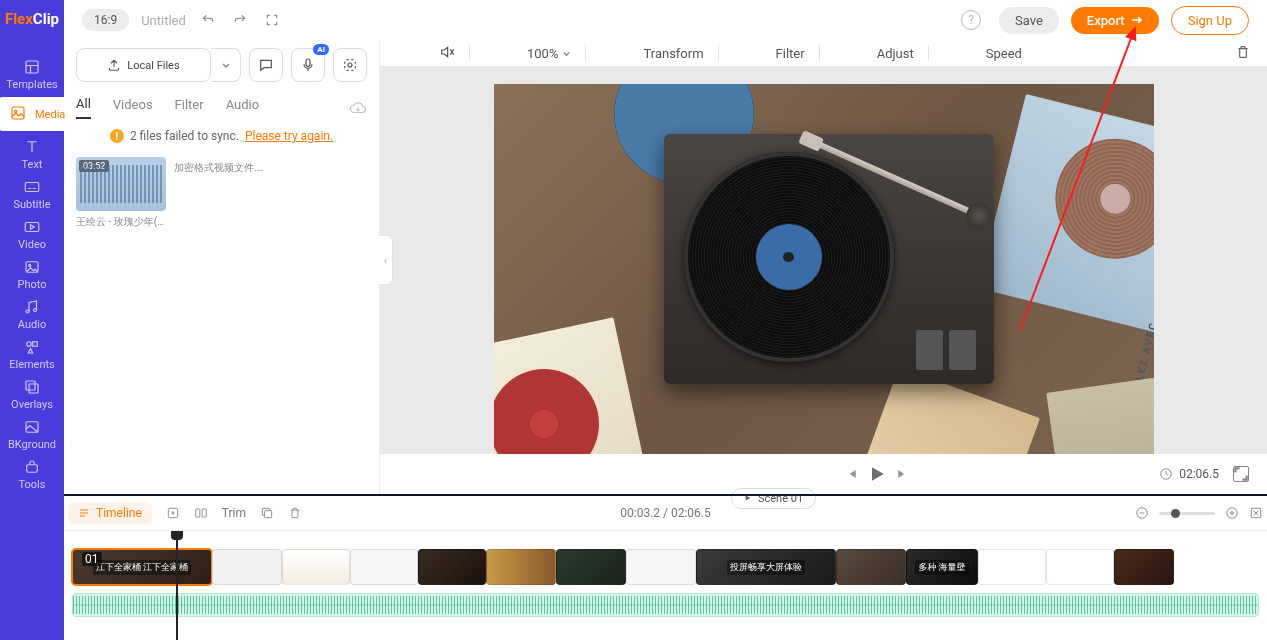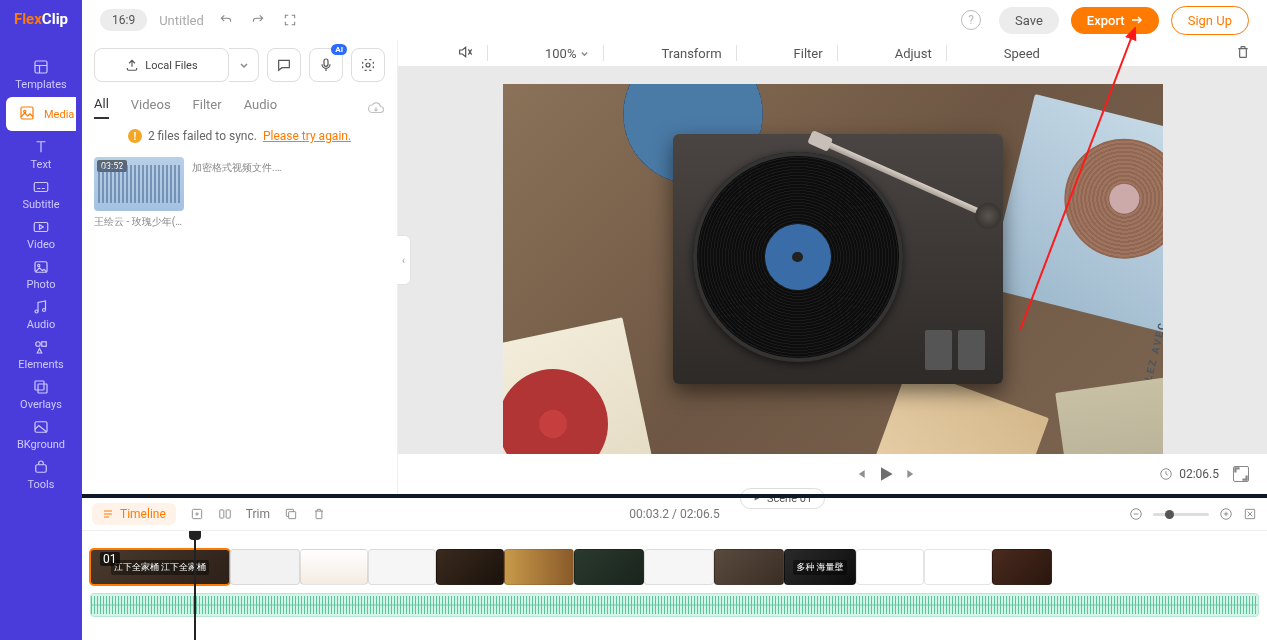--- a/index.html
+++ b/index.html
@@ -1,18 +1,18 @@
 <!DOCTYPE html>
 <html><head>
 <meta charset="utf-8">
 <style>
 *{margin:0;padding:0;box-sizing:border-box;font-family:-apple-system,BlinkMacSystemFont,"Segoe UI",Roboto,Helvetica,Arial,sans-serif;-webkit-font-smoothing:antialiased;}
 html,body{width:1267px;height:640px;background:#fff;overflow:hidden;}
 .app{display:flex;width:100%;height:100%;}
-.left-rail{width:82px;background:#4a3cdb;display:flex;flex-direction:column;align-items:center;color:#cfc9ff;font-size:11px;padding-top:6px;flex:none;}
+.left-rail{width:64px;background:#4a3cdb;display:flex;flex-direction:column;align-items:center;color:#cfc9ff;font-size:11px;padding-top:6px;flex:none;}
 .logo{width:68px;height:26px;display:flex;align-items:center;justify-content:center;margin-bottom:22px;}
 .logo span{font-weight:700;font-size:15px;}
 .logo .f{color:#ff7a00;}
 .rail-item{width:78px;height:40px;display:flex;flex-direction:column;align-items:center;justify-content:center;cursor:pointer;margin-bottom:0;}
 .rail-item svg{width:18px;height:18px;fill:none;stroke:#cfc9ff;stroke-width:1.6;margin-bottom:2px;}
 .rail-item.active{color:#ff7a00;}
 .rail-item.active svg{stroke:#ff7a00;}
 .rail-item.active .bg{background:#fff;border-radius:6px 0 0 6px;}
 .rail-item .bg{width:70px;height:34px;display:flex;align-items:center;padding-left:12px;gap:8px;}
 .rail-item.active .bg svg{stroke:#ff7a00;}
@@ -64,21 +64,21 @@
 .video-frame{width:660px;height:370px;background:#6d5a47;position:relative;overflow:hidden;}
 .collapse-handle{position:absolute;left:-1px;top:50%;transform:translateY(-50%);width:14px;height:50px;background:#fff;border:1px solid #e2e2e2;border-left:none;border-radius:0 6px 6px 0;display:flex;align-items:center;justify-content:center;color:#999;font-size:10px;cursor:pointer;}
 .control-bar{height:40px;display:flex;align-items:center;justify-content:center;background:#fff;position:relative;}
 .scene-chip{border:1px solid #ddd;border-radius:14px;padding:3px 12px;font-size:11px;color:#555;display:flex;align-items:center;gap:6px;margin-right:22px;cursor:pointer;margin-top:48px;}
 .pc{width:26px;height:26px;display:flex;align-items:center;justify-content:center;cursor:pointer;opacity:.65;}
 .pc svg{width:14px;height:14px;fill:#555;}
 .pc.play svg{width:20px;height:20px;fill:#222;}
 .time-disp{position:absolute;right:18px;display:flex;align-items:center;gap:6px;font-size:12px;color:#555;}
 .time-disp svg{width:14px;height:14px;stroke:#888;fill:none;stroke-width:1.6;}
 .time-disp .full{width:16px;height:16px;border:1.5px solid #888;border-radius:2px;margin-left:8px;display:flex;align-items:center;justify-content:center;cursor:pointer;}
-.timeline-toolbar{height:36px;display:flex;align-items:center;padding:0 10px;font-size:12px;color:#777;gap:14px;border-top:4px solid #0f172a;}
+.timeline-toolbar{height:36px;display:flex;align-items:center;padding:0 4px;font-size:12px;color:#777;gap:14px;border-top:2px solid #0f172a;}
 .tl-mode{background:#fff3e9;color:#ff7a00;border-radius:6px;padding:4px 10px;display:flex;align-items:center;gap:6px;cursor:pointer;}
 .tl-icon{cursor:pointer;display:flex;}
 .tl-icon svg{width:14px;height:14px;stroke:#888;fill:none;stroke-width:1.6;}
 .tl-time{position:absolute;left:50%;transform:translateX(-50%);font-size:12px;color:#777;}
 .tl-zoom{margin-left:auto;display:flex;align-items:center;gap:10px;}
 .tl-zoom .slider{width:56px;height:3px;background:#ddd;border-radius:2px;position:relative;}
 .tl-zoom .slider::after{content:"";position:absolute;left:12px;top:-3px;width:9px;height:9px;background:#555;border-radius:50%;}
 .timeline{height:110px;border-top:1px solid #eee;padding:18px 8px 0 8px;position:relative;overflow:hidden;}
 .playhead{position:absolute;left:112px;top:0;width:2px;height:100%;background:#222;z-index:5;}
 .playhead::before{content:"";position:absolute;top:-1px;left:-5px;width:12px;height:10px;background:#222;border-radius:2px 2px 4px 4px;}
@@ -446,20 +446,23 @@
             <span class="lbl">江下全家桶 江下全家桶</span>
             <span style="position:absolute;top:2px;left:9px;background:rgba(0,0,0,.6);font-size:12px;padding:0 3px;border-radius:2px">01</span>
           </div>
           <div class="clip" style="width: 70px; background: rgb(242, 242, 242);"></div>
           <div class="clip" style="width: 68px; background: linear-gradient(rgb(255, 255, 255), rgb(244, 236, 226));"></div>
           <div class="clip" style="width: 68px; background: rgb(246, 246, 246);"></div>
           <div class="clip" style="width: 68px; background: linear-gradient(135deg, rgb(58, 42, 30), rgb(26, 18, 12));"></div>
           <div class="clip" style="width: 70px; background: linear-gradient(90deg, rgb(199, 154, 74), rgb(138, 90, 42));"></div>
           <div class="clip" style="width: 70px; background: linear-gradient(135deg, rgb(42, 58, 46), rgb(26, 36, 28));"></div>
           <div class="clip" style="width: 70px; background: rgb(246, 246, 246);"></div>
+          <div class="clip" style="width: 140px; background: linear-gradient(135deg, rgb(58, 58, 58), rgb(26, 26, 26));">
+            <span class="lbl">投屏畅享大屏体验</span>
+          </div>
           <div class="clip" style="width: 70px; background: linear-gradient(135deg, rgb(90, 74, 62), rgb(58, 46, 36));"></div>
           <div class="clip" style="width: 72px; background: linear-gradient(135deg, rgb(42, 42, 42), rgb(13, 13, 13));">
             <span class="lbl">多种 海量壁</span>
           </div>
           <div class="clip" style="width: 68px; background: rgb(255, 255, 255);"></div>
           <div class="clip" style="width: 68px; background: rgb(255, 255, 255);"></div>
           <div class="clip" style="width: 60px; background: linear-gradient(135deg, rgb(74, 42, 30), rgb(42, 22, 14));"></div>
         </div>
       <div class="audio-track"></div>
     </div>

